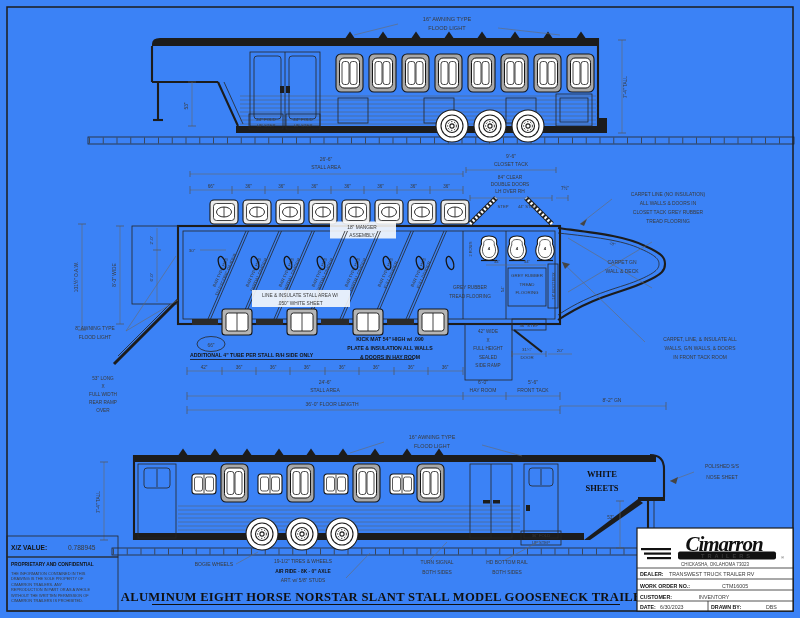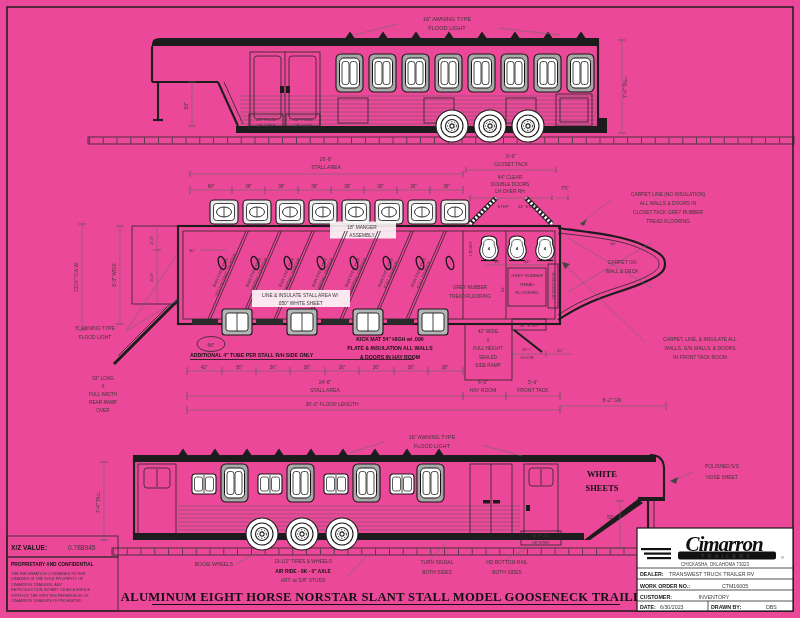--- a/index.html
+++ b/index.html
@@ -1,16 +1,16 @@
 <!DOCTYPE html>
 <html><head>
 <meta charset="utf-8">
 <style>
   html,body{margin:0;padding:0;background:#e8e8e6;}
-  .sheet{width:800px;height:618px;background:#ec4899;position:relative;margin:0 auto;
+  .sheet{width:800px;height:618px;background:#3b82f6;position:relative;margin:0 auto;
          font-family:"Liberation Sans",sans-serif;}
   svg text{font-family:"Liberation Sans",sans-serif;fill:#3a3a3a;}
   .b{font-weight:bold;fill:#141414;}
   .ser{font-family:"Liberation Serif",serif;font-weight:bold;fill:#101010;}
   .ln{stroke:#262626;stroke-width:.8;fill:none;}
   .ln2{stroke:#1c1c1c;stroke-width:2.1;fill:none;}
   .dim{stroke:#6a6a6a;stroke-width:.6;fill:none;}
   .tick{stroke:#555;stroke-width:.7;}
   .slat{stroke:#5a5a5a;stroke-width:.5;}
   .wh{fill:#fff;stroke:#1c1c1c;stroke-width:1.1;}

